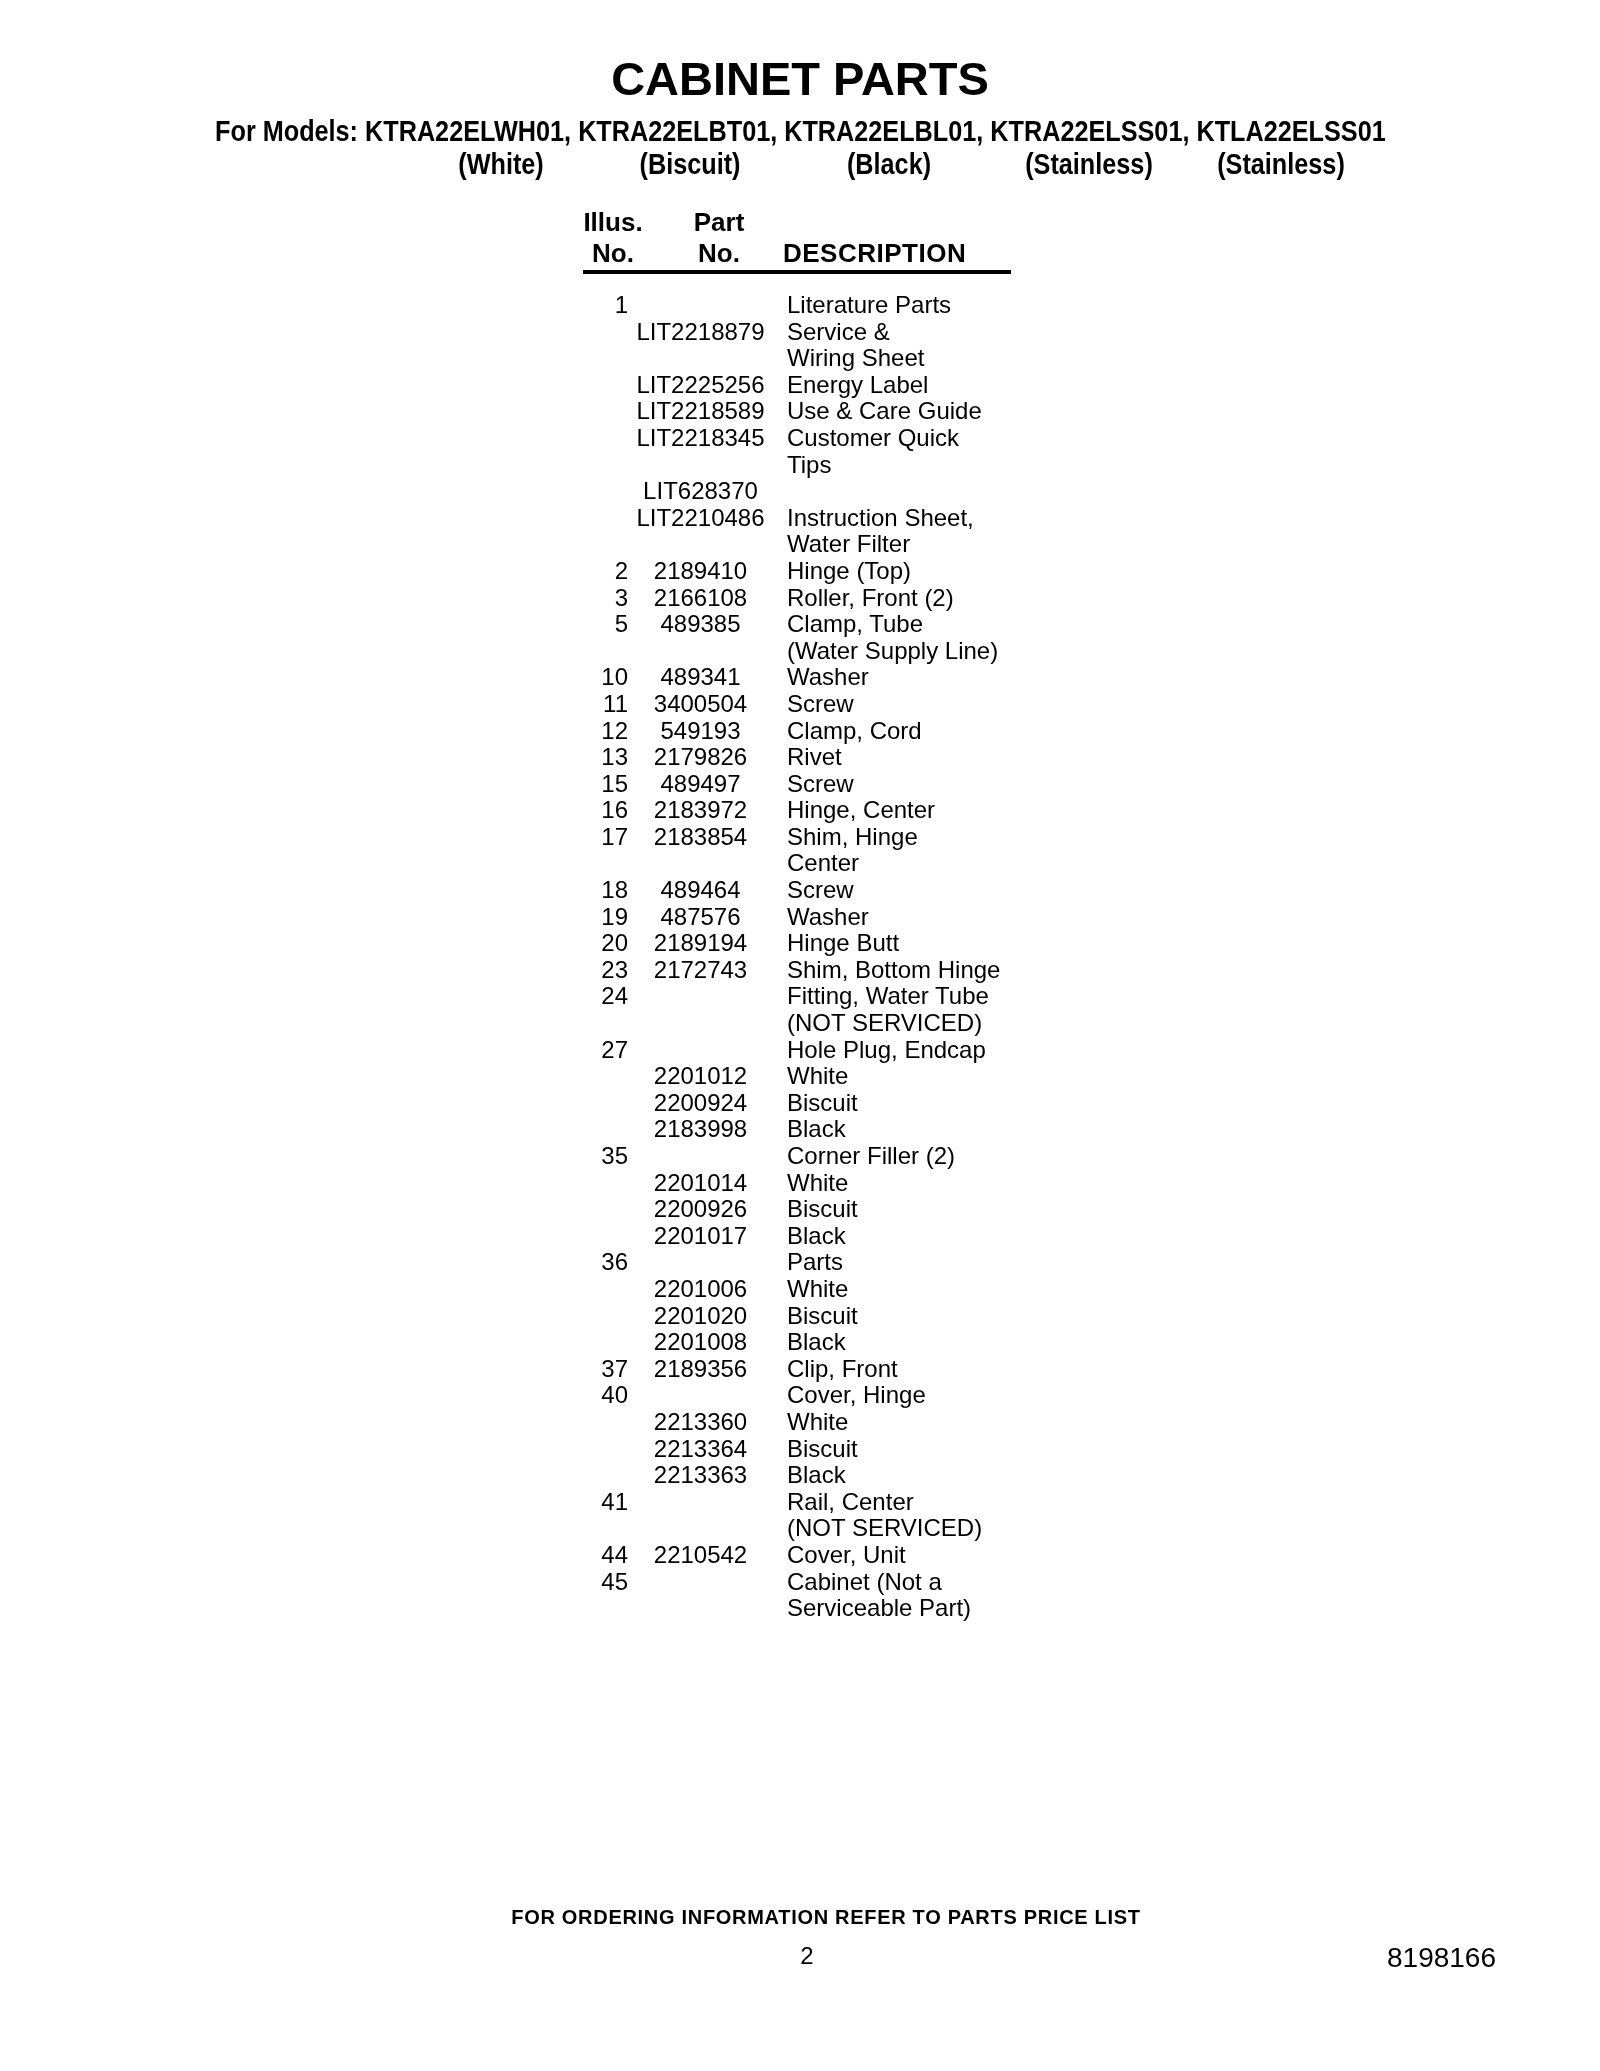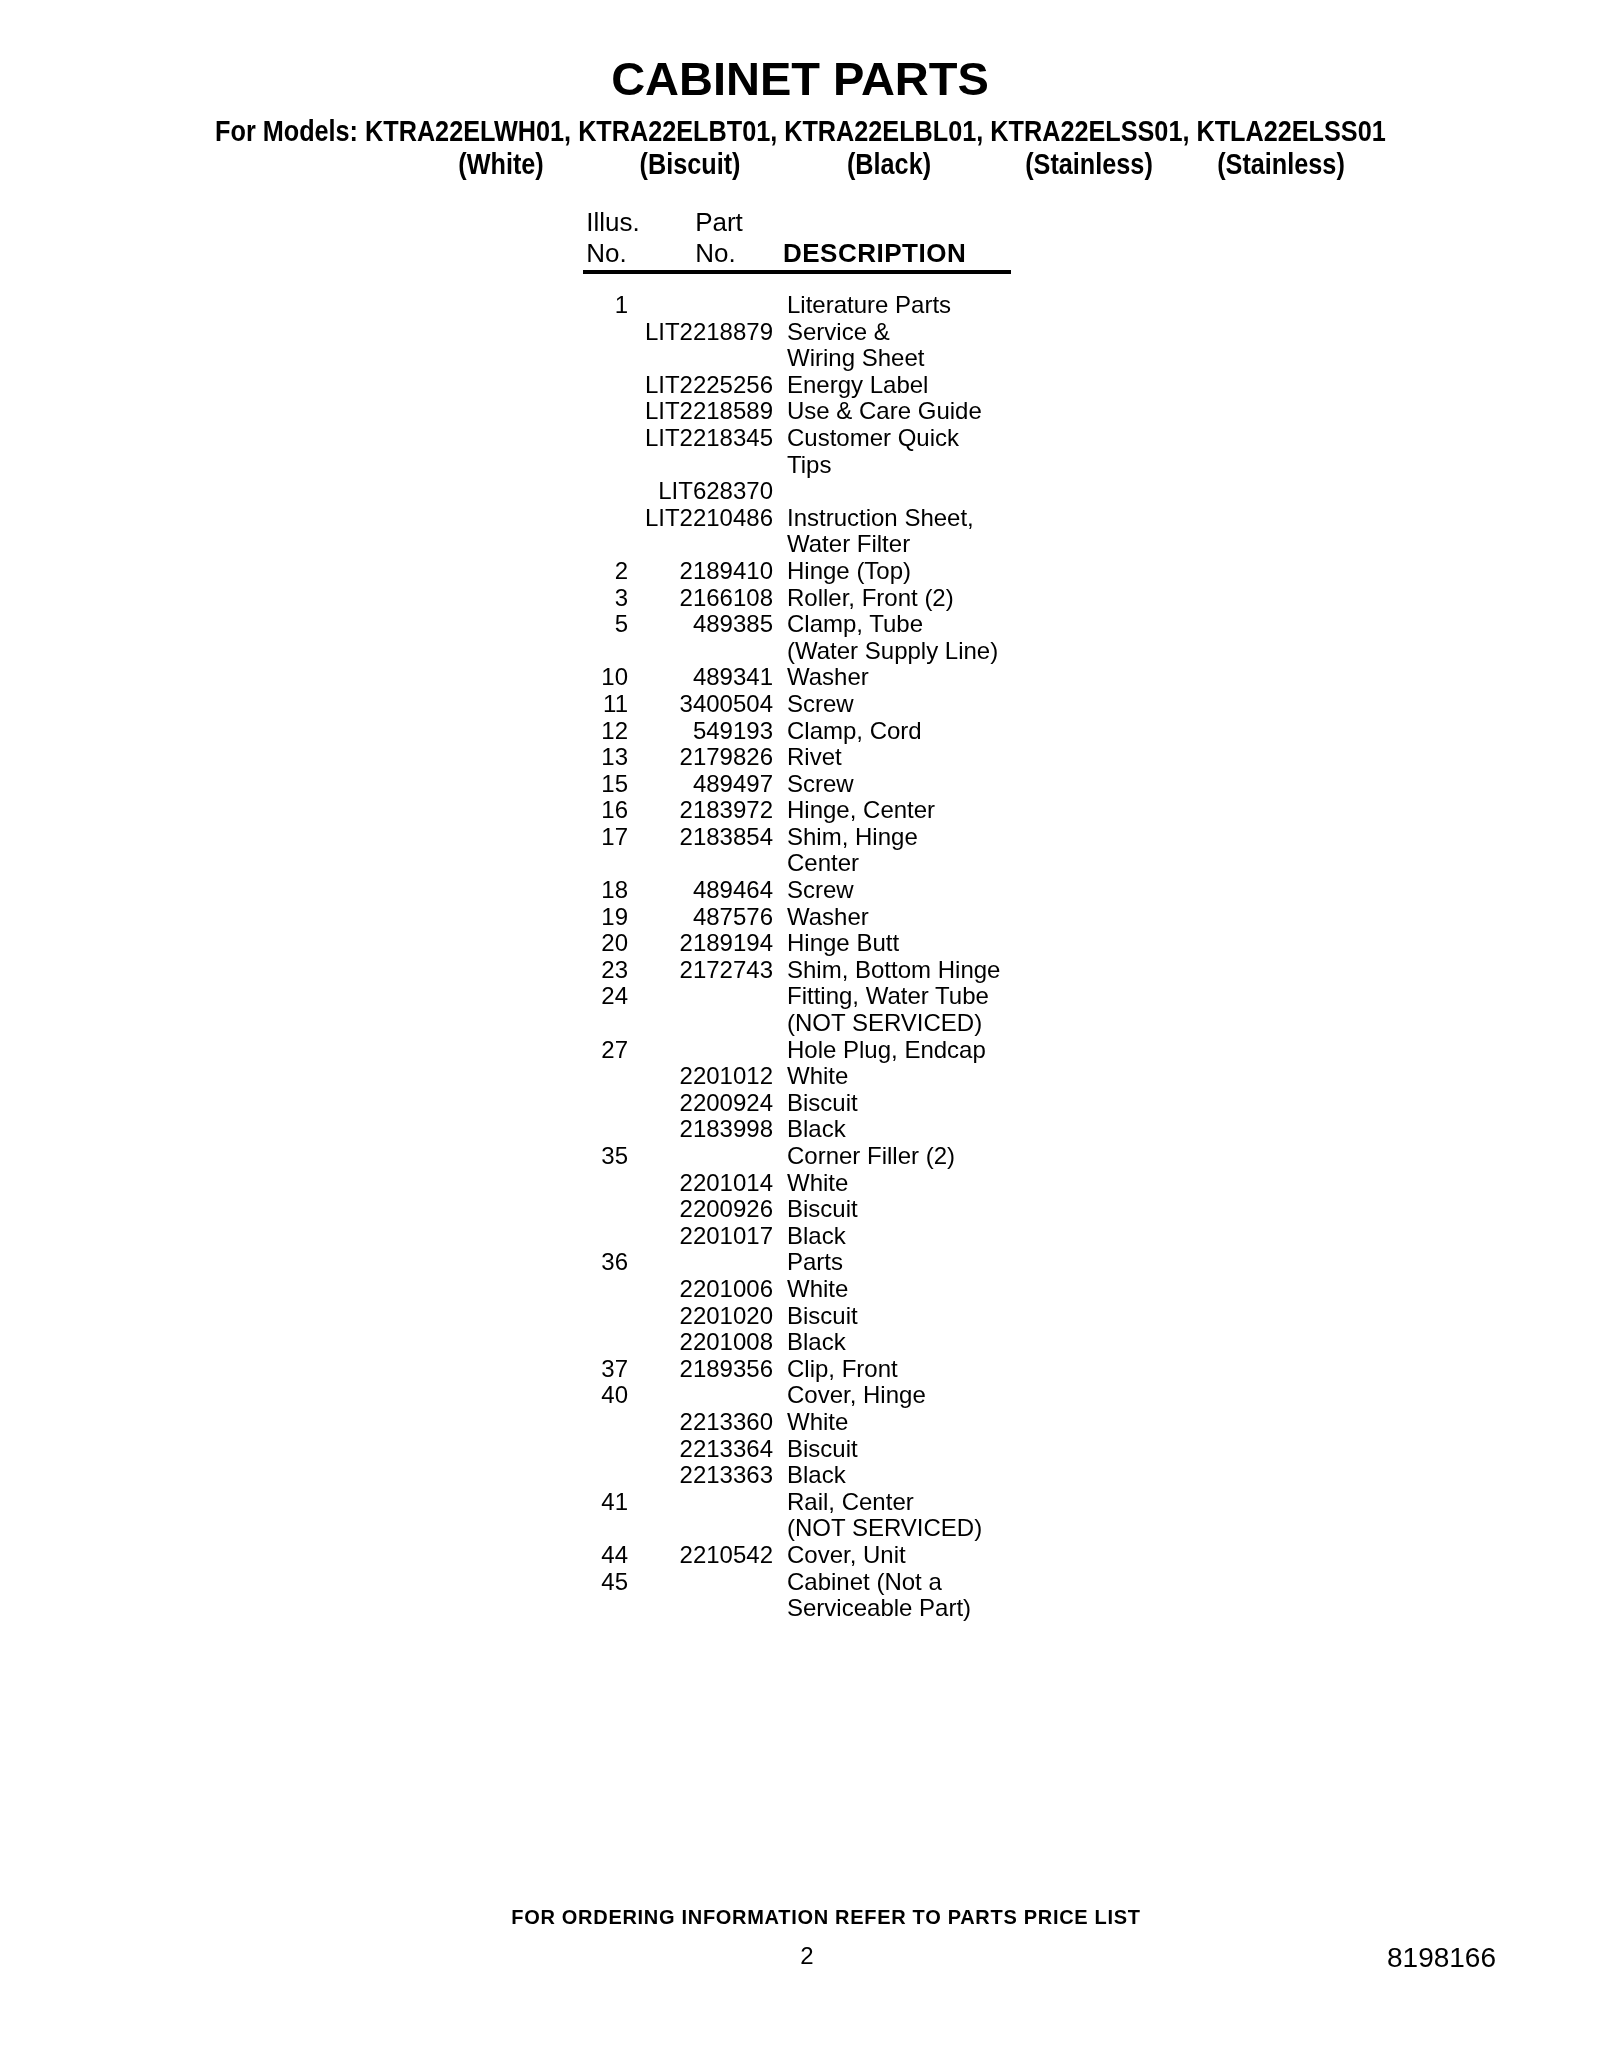--- a/index.html
+++ b/index.html
@@ -55,22 +55,22 @@
   }
   .cl-0 { left: 501px; }
   .cl-1 { left: 690px; }
   .cl-2 { left: 889px; }
   .cl-3 { left: 1089px; }
   .cl-4 { left: 1281px; }
 
   .thead { position: absolute; top: 0; left: 0; }
   .th {
     position: absolute;
-    text-align: left;
-    font-weight: normal;
+    text-align: center;
+    font-weight: bold;
     font-size: 26px;
     line-height: 31px;
     transform: translateX(-50%);
     white-space: nowrap;
   }
   .th-illus { top: 207px; left: 613px; }
   .th-part  { top: 207px; left: 719px; }
   .th-desc  {
     position: absolute;
     top: 238px;
@@ -93,21 +93,21 @@
   .tbody {
     position: absolute;
     top: 292px;
     left: 585px;
     width: 520px;
     font-size: 24px;
     line-height: 26.6px;
   }
   .trow { display: flex; align-items: flex-start; }
   .cell-illus { width: 43px;  text-align: right; flex: none; white-space: nowrap; }
-  .cell-part  { width: 145px; text-align: right; flex: none; white-space: nowrap; }
+  .cell-part  { width: 145px; text-align: center; flex: none; white-space: nowrap; }
   .cell-desc  { margin-left: 14px; text-align: left; flex: 1; }
   .cell-desc div { white-space: nowrap; }
 
   .footer-note {
     position: absolute;
     top: 1906px;
     left: 826px;
     transform: translateX(-50%);
     font-weight: bold;
     font-size: 20px;

